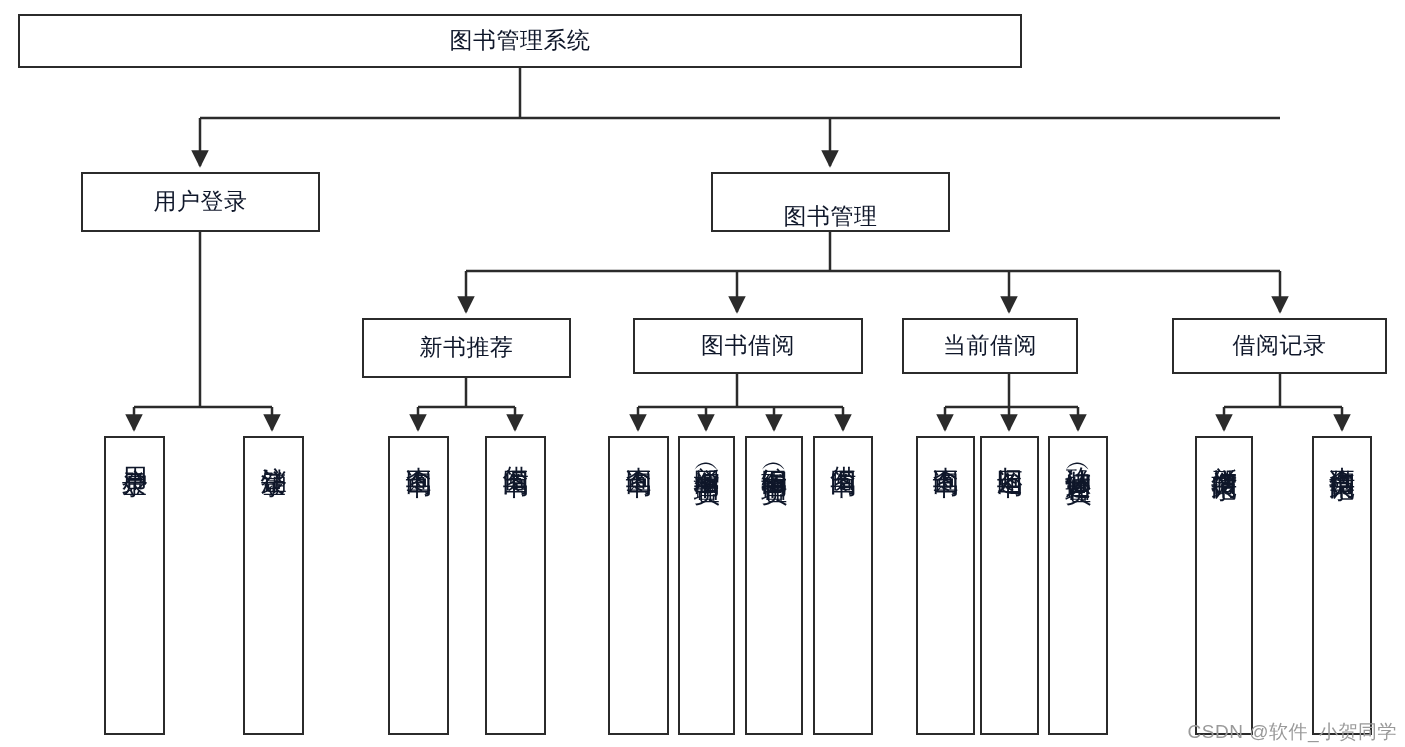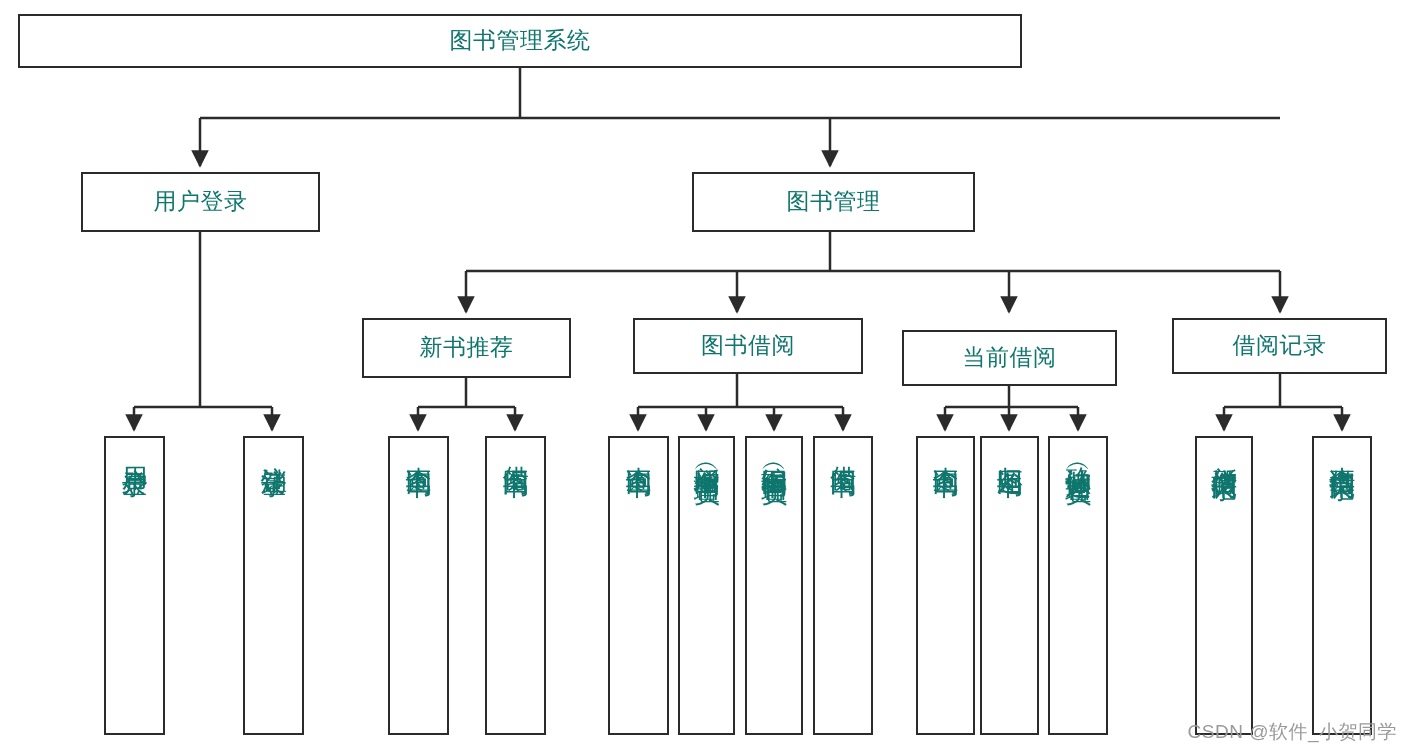--- a/index.html
+++ b/index.html
@@ -33,21 +33,21 @@
     align-items: center;
     justify-content: center;
     color: #1a1a1a;
     z-index: 2;
   }
   .node-label {
     display: block;
     text-align: center;
     line-height: 1.18;
     white-space: pre;
-    color: #0f766e;
+    color: #0f172a;
   }
   
   .node.h .node-label {
     font-size: 23px;
     letter-spacing: 0.5px;
   }
   
   .node.v {
     align-items: flex-start;
     justify-content: center;
@@ -129,31 +129,31 @@
     </g>
   </svg>
 
   <div class="node h" style="left:18px; top:14px; width:1004px; height:54px;">
     <span class="node-label">图书管理系统</span>
   </div>
 
   <div class="node h" style="left:81px; top:172px; width:239px; height:60px;">
     <span class="node-label">用户登录</span>
   </div>
-  <div class="node h" style="left:692px; top:172px; width:283px; height:60px;">
+  <div class="node h" style="left:711px; top:172px; width:239px; height:60px;align-items:flex-end;">
     <span class="node-label">图书管理</span>
   </div>
 
   <div class="node h" style="left:362px; top:318px; width:209px; height:60px;">
     <span class="node-label">新书推荐</span>
   </div>
   <div class="node h" style="left:633px; top:318px; width:230px; height:56px;">
     <span class="node-label">图书借阅</span>
   </div>
-  <div class="node h" style="left:902px; top:318px; width:215px; height:56px;margin-top:12px;">
+  <div class="node h" style="left:902px; top:318px; width:176px; height:56px;">
     <span class="node-label">当前借阅</span>
   </div>
   <div class="node h" style="left:1172px; top:318px; width:215px; height:56px;">
     <span class="node-label">借阅记录</span>
   </div>
 
   <div class="node v" style="left:104px; top:436px; width:61px; height:299px;">
     <span class="node-label">用户登录</span>
   </div>
   <div class="node v" style="left:243px; top:436px; width:61px; height:299px;">

